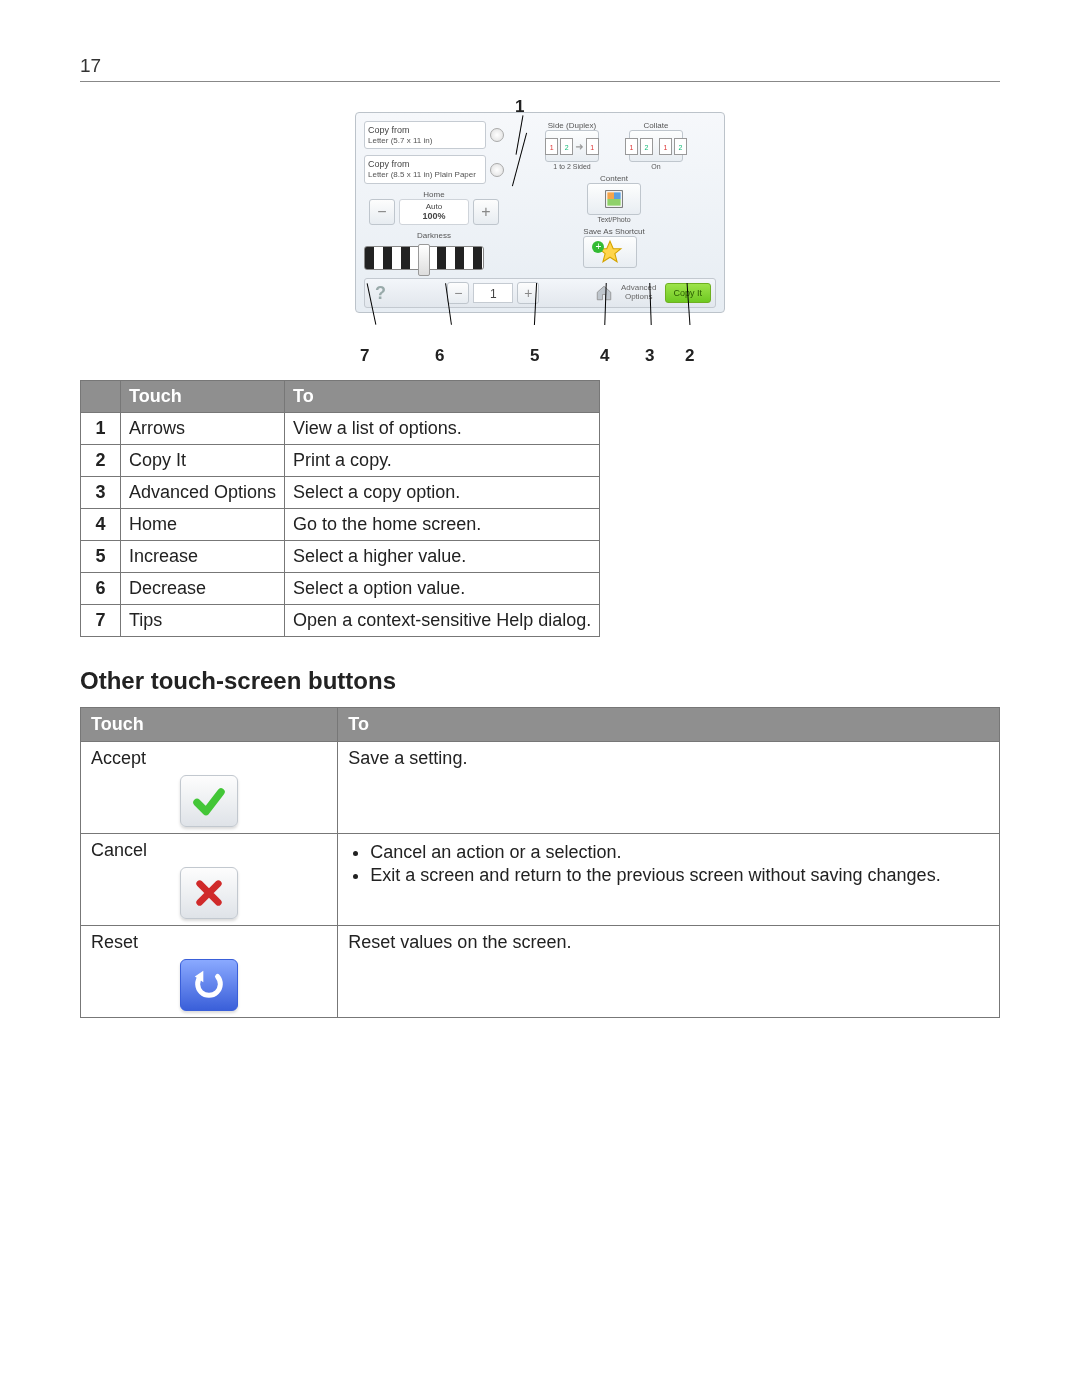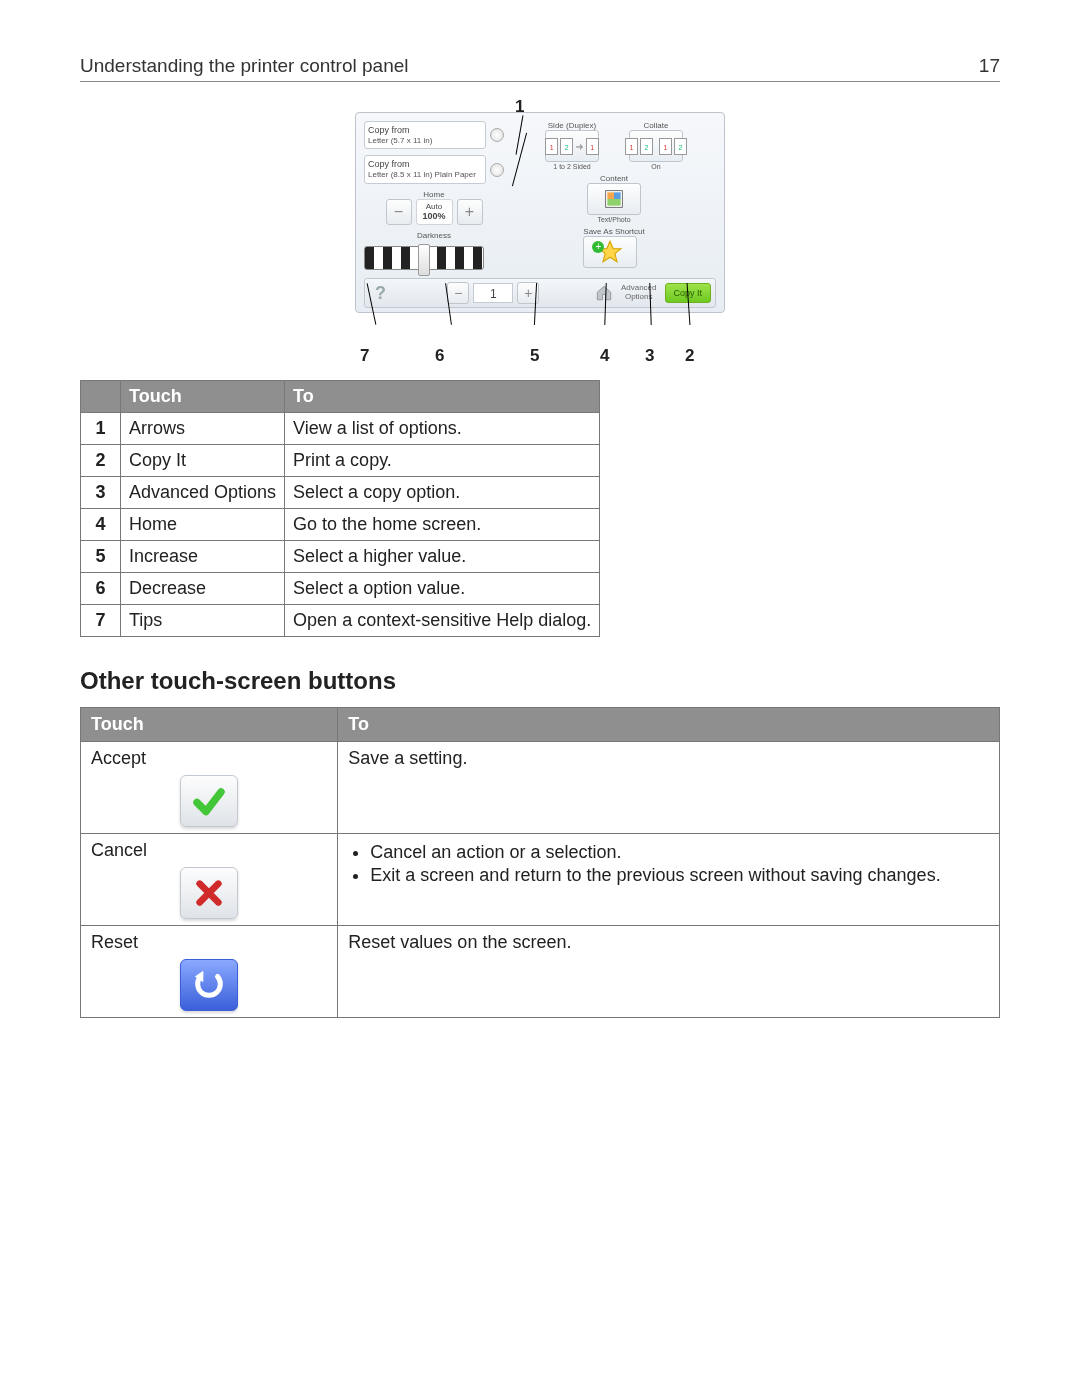--- a/index.html
+++ b/index.html
@@ -89,21 +89,21 @@
   .tile-sub { font-size: 7px; color: #555; margin-top: 1px; display:block; text-align:center;}
 
   .scale-row { display:flex; align-items:center; justify-content:center; gap:4px;}
   .sq-btn {
     width:26px; height:26px; background:linear-gradient(#fdfdfd,#e7ecf1);
     border:1px solid #bfc6cd; border-radius:3px;
     display:flex; align-items:center; justify-content:center;
     font-size:16px; color:#888;
   }
   .scale-mid {
-    width:37px; text-align:center; line-height:1.2; font-size:8px;
+    width:70px; text-align:center; line-height:1.2; font-size:8px;
     background:#fff; border:1px solid #cfd4da; border-radius:3px; padding:2px 0;
   }
   .scale-mid b{font-size:9px;}
   .darkness {
     margin-top:6px;
     width:120px; height:24px;
     background: repeating-linear-gradient(90deg,#222 0 9px,#fff 9px 18px);
     border:1px solid #888; border-radius:3px;
     position:relative;
   }
@@ -177,21 +177,20 @@
     box-shadow:0 2px 3px rgba(0,0,0,.15);
   }
   .tbtn.reset{background:linear-gradient(#8aa9ff,#3a5fd9); border-color:#3a5fd9;}
   table.big ul{margin:0; padding-left:22px;}
   table.big li{margin:2px 0;}
 </style>
 </head>
 <body>
 
 <div class="page-header">
-  <span>Understanding the printer control panel</span>
   <span>17</span>
 </div>
 
 <div class="panel-wrap">
   <div class="callout-top">1</div>
   <div class="callout-top-line1"></div>
   <div class="callout-top-line2"></div>
 
   <div class="panel">
     <div class="panel-row1">

